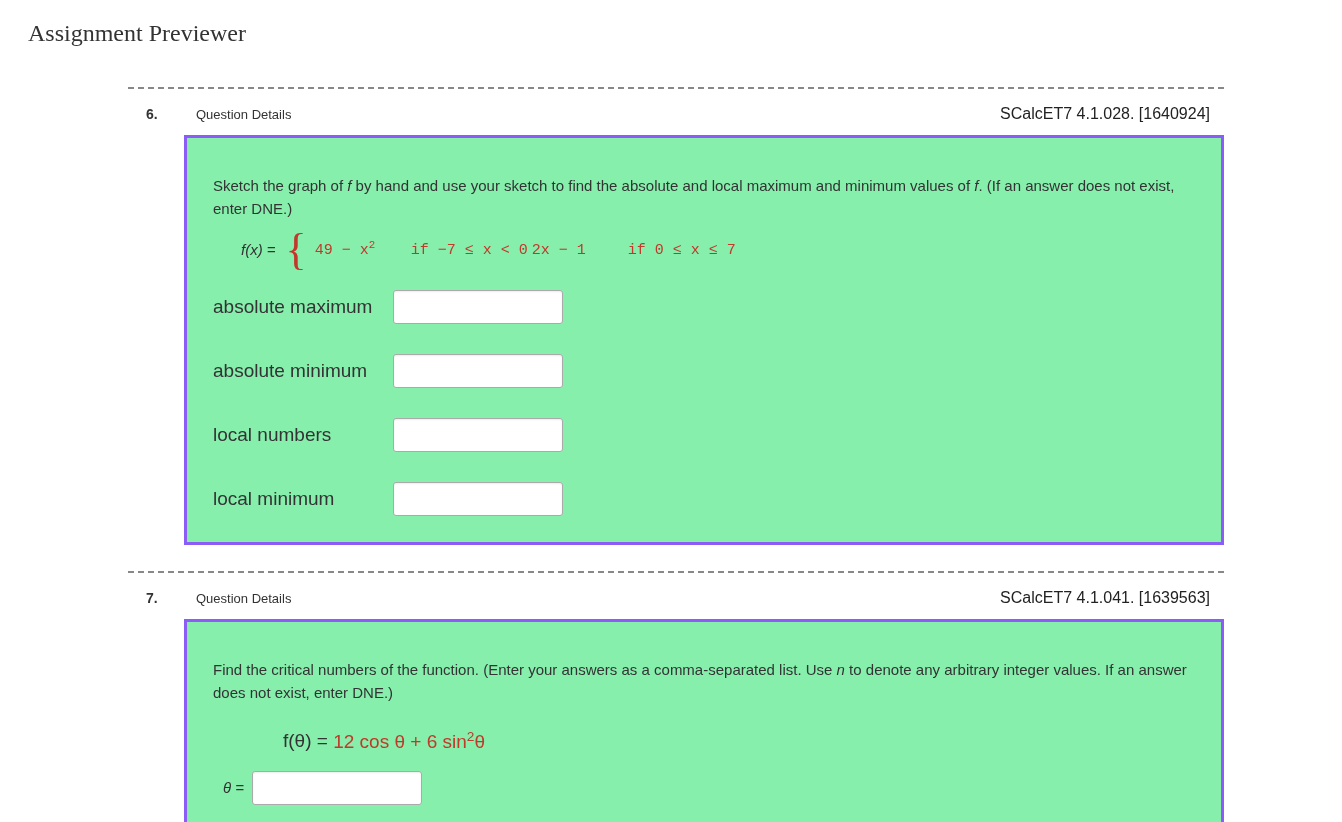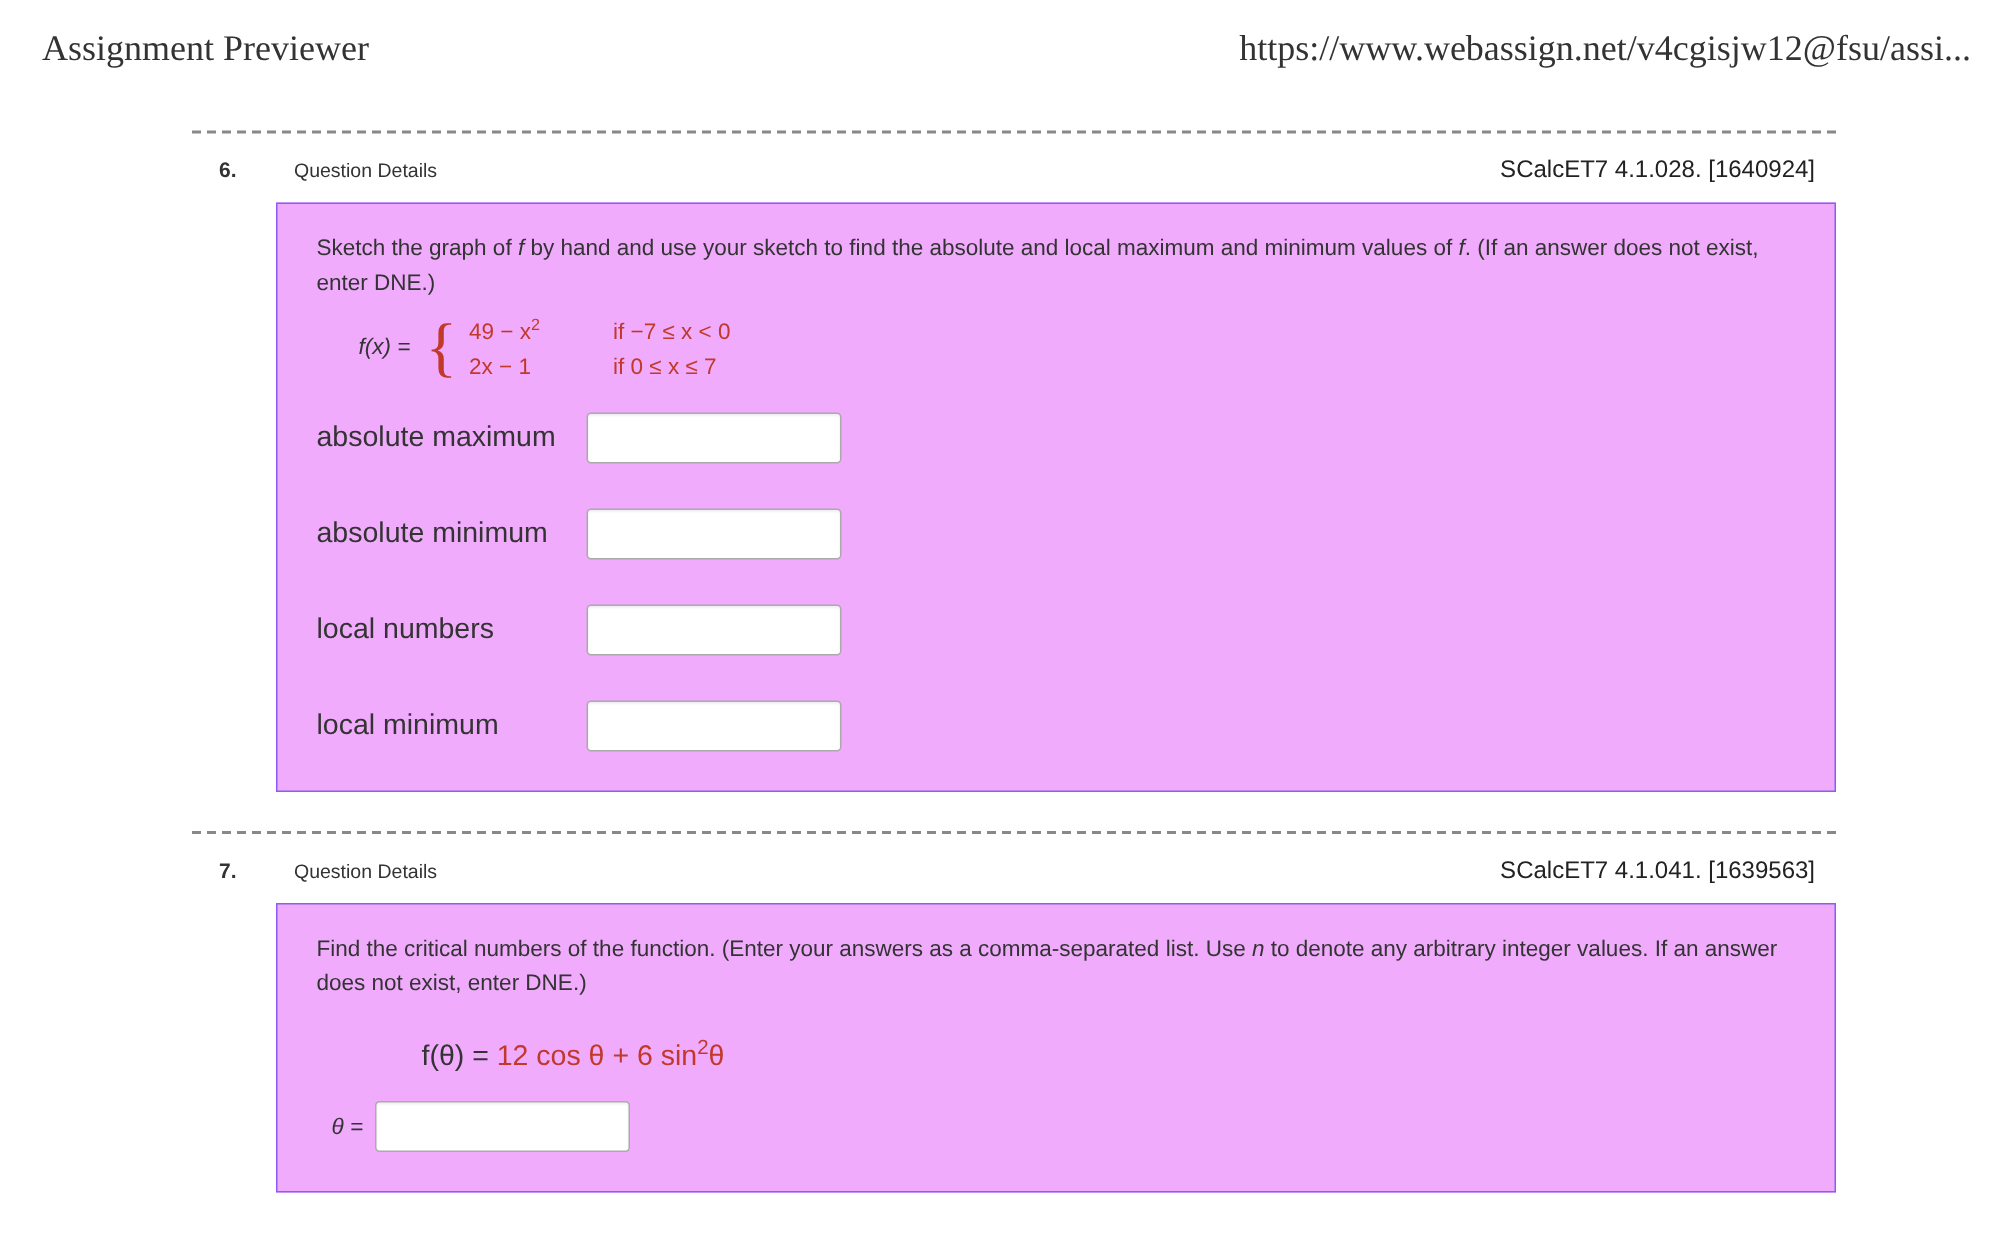--- a/index.html
+++ b/index.html
@@ -45,24 +45,24 @@
     .qdetails {
       font-size: 13px;
       flex: 1;
     }
     .qsource {
       font-size: 16px;
       color: #222;
       text-align: right;
     }
     .qbox {
-      border: 1px solid #8b5cf6;
+      border: 3px solid #8b5cf6;
       margin-left: 56px;
-      padding: 18px 26px 26px 26px;
-      background: #f0abfc;
+      padding: 36px 26px 26px 26px;
+      background: #86efac;
     }
     .prompt {
       font-size: 15px;
       line-height: 1.55;
       margin-bottom: 10px;
     }
     .prompt .ital { font-style: italic; }
     .math-block {
       margin: 8px 0 22px 28px;
       font-family: Verdana, Geneva, sans-serif;
@@ -74,21 +74,21 @@
       gap: 4px;
     }
     .fx-label { font-style: italic; margin-right: 6px; }
     .brace {
       font-size: 44px;
       color: #c0392b;
       line-height: 0.85;
       font-family: serif;
       margin-right: 4px;
     }
-    .pw-body { display: flex; flex-direction: column; gap: 4px; }
+    .pw-body { display: flex; flex-direction: row; gap: 4px; font-family: Liberation Mono, monospace; }
     .pw-row { display: flex; gap: 24px; align-items: baseline; }
     .pw-expr { color: #c0392b; min-width: 72px; }
     .pw-cond { color: #c0392b; }
     .sup { font-size: 0.72em; vertical-align: super; }
     .answer-grid {
       display: grid;
       grid-template-columns: 180px 180px;
       row-gap: 30px;
       align-items: center;
       margin-top: 8px;
@@ -118,21 +118,20 @@
       font-style: italic;
       margin-top: 6px;
       margin-left: 10px;
     }
   </style>
 </head>
 <body>
 
 <div class="header-row">
   <div class="header-left">Assignment Previewer</div>
-  <div class="header-right">https://www.webassign.net/v4cgisjw12@fsu/assi...</div>
 </div>
 
 <div class="content-wrap">
 
   <hr class="dashed-sep">
 
   <div class="qrow">
     <div class="qnum">6.</div>
     <div class="qdetails">Question Details</div>
     <div class="qsource">SCalcET7 4.1.028. [1640924]</div>

